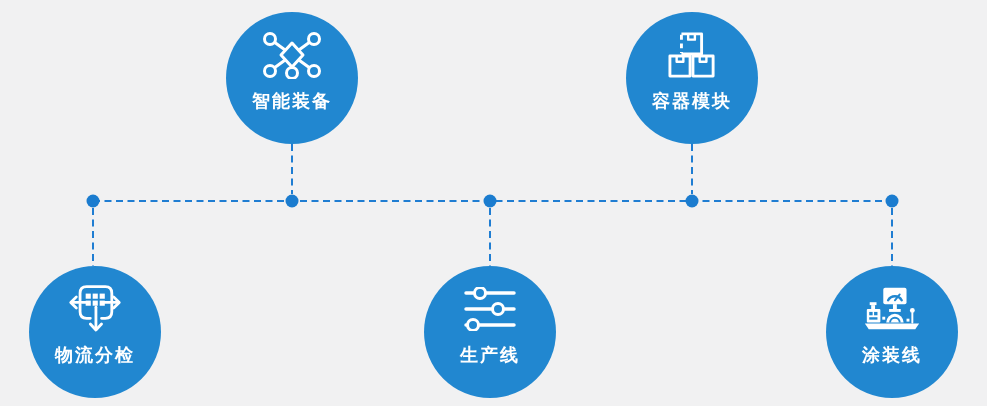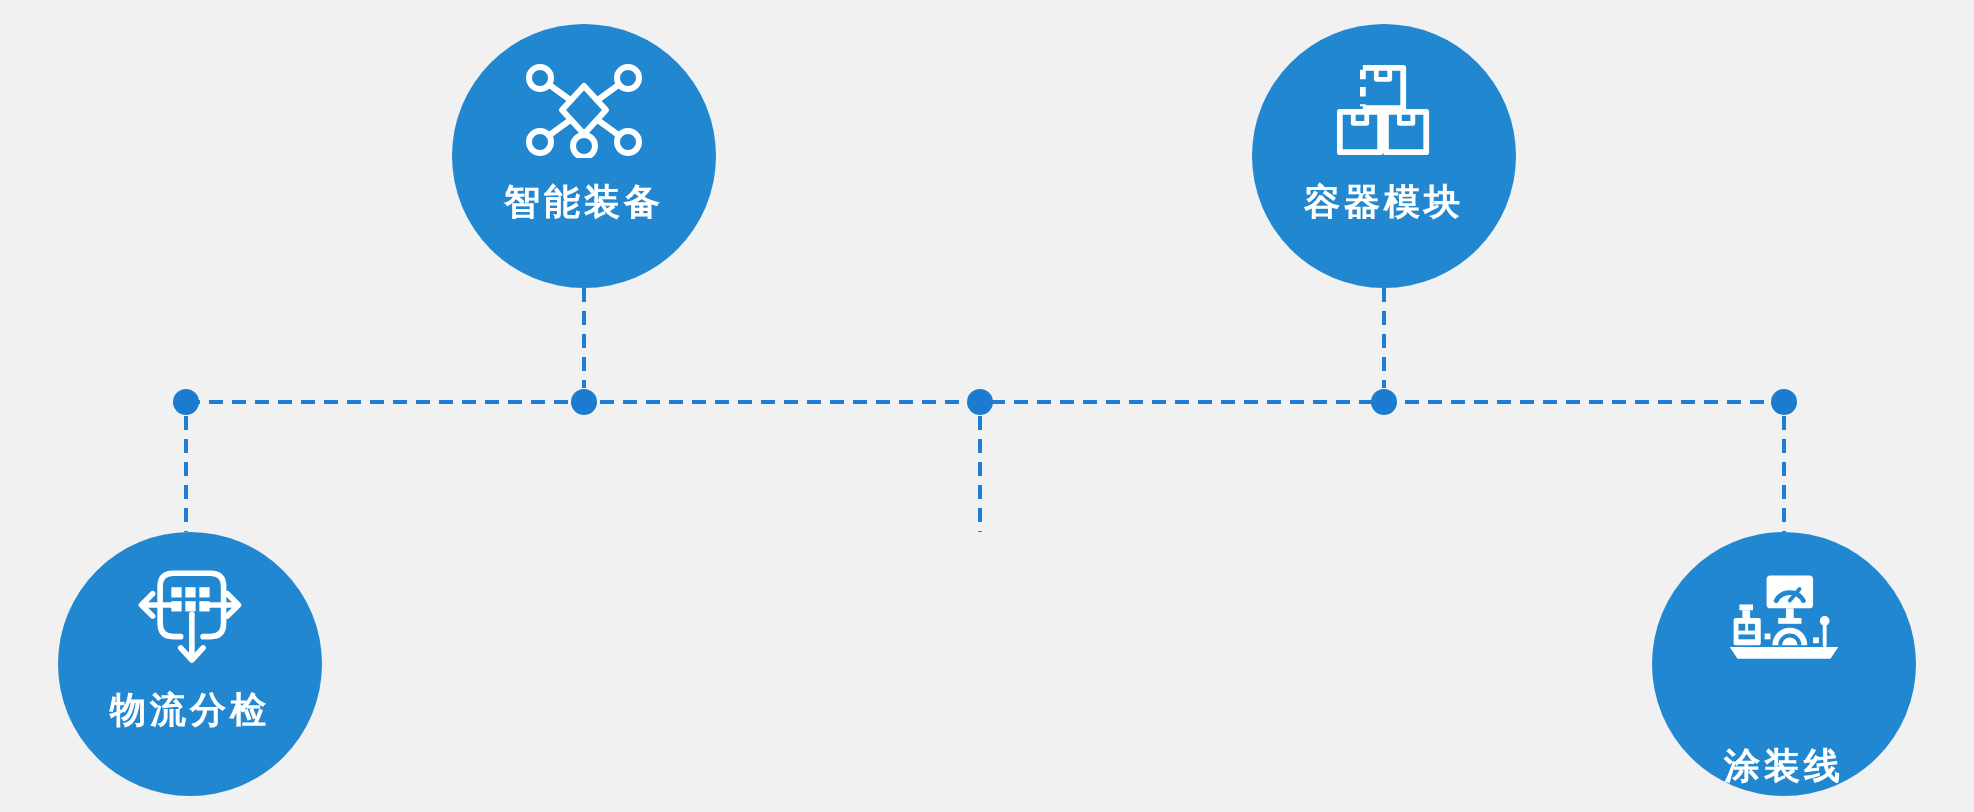--- a/index.html
+++ b/index.html
@@ -45,21 +45,21 @@
     color:#ffffff;
     font-size:18px;
     font-weight:bold;
     letter-spacing:2px;
     white-space:nowrap;
   }
   .node-smart{left:226px;top:12px;}
   .node-warehouse{left:626px;top:12px;}
   .node-logistics{left:29px;top:266px;text-align:right;}
   .node-production{left:424px;top:266px;}
-  .node-painting{left:826px;top:266px;gap:28px;}
+  .node-painting{left:826px;top:266px;}
 </style>
 </head>
 <body>
 
 <div class="stage">
 
 
   <svg class="connectors" width="987" height="406" viewBox="0 0 987 406">
     <g stroke="#1f7dd2" stroke-width="2" stroke-dasharray="7 4.5" fill="none">
       <path d="M93,201 H892"></path>
@@ -138,20 +138,37 @@
           <rect x="38" y="13.5" width="5.5" height="5.5"></rect>
           <rect x="23" y="21" width="5.5" height="5.5"></rect>
           <rect x="30.5" y="21" width="5.5" height="5.5"></rect>
           <rect x="38" y="21" width="5.5" height="5.5"></rect>
         </g>
       </svg>
     </div>
     <span class="node-label">物流分检</span>
   </div>
 
+  <div class="node node-production">
+    <div class="icon-box">
+      <svg width="52" height="44" viewBox="0 0 52 44">
+        <g stroke="#ffffff" stroke-width="3.5" stroke-linecap="round">
+          <path d="M2,6 H50"></path>
+            <path d="M2,22 H50"></path>
+            <path d="M2,38 H50"></path>
+        </g>
+        <g stroke="#ffffff" stroke-width="3" fill="#2187d0">
+          <circle cx="16" cy="6" r="5.5"></circle>
+          <circle cx="34" cy="22" r="5.5"></circle>
+          <circle cx="9" cy="38" r="5.5"></circle>
+        </g>
+      </svg>
+    </div>
+    <span class="node-label">生产线</span>
+  </div>
 
   <div class="node node-painting">
     <div class="icon-box">
       <svg width="62" height="46" viewBox="0 0 64 46">
 
         <rect x="23" y="1" width="24" height="17" rx="2" fill="#ffffff"></rect>
         <path d="M28,14 A8 8 0 0 1 42,14" stroke="#2187d0" stroke-width="2.5" fill="none" stroke-linecap="round"></path>
         <path d="M35,14 L40,8" stroke="#2187d0" stroke-width="2" stroke-linecap="round"></path>
 
         <rect x="33" y="18" width="4" height="6" fill="#ffffff"></rect>

